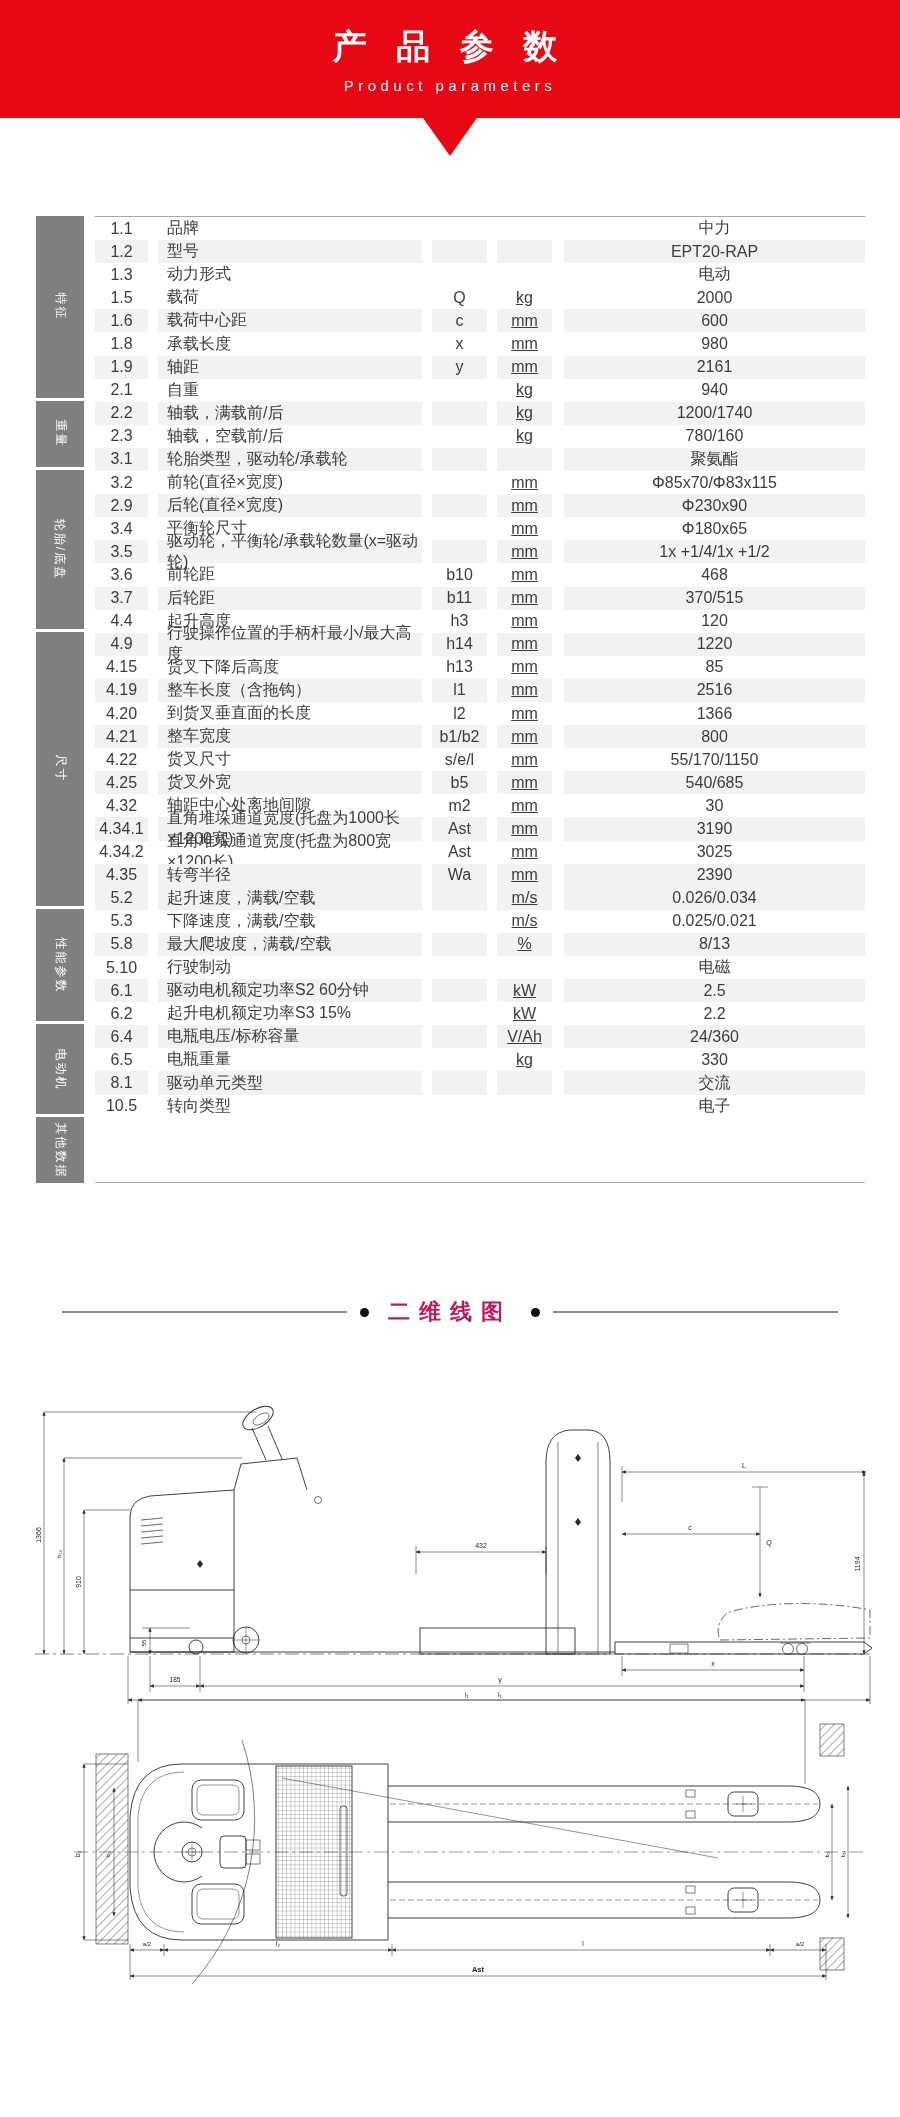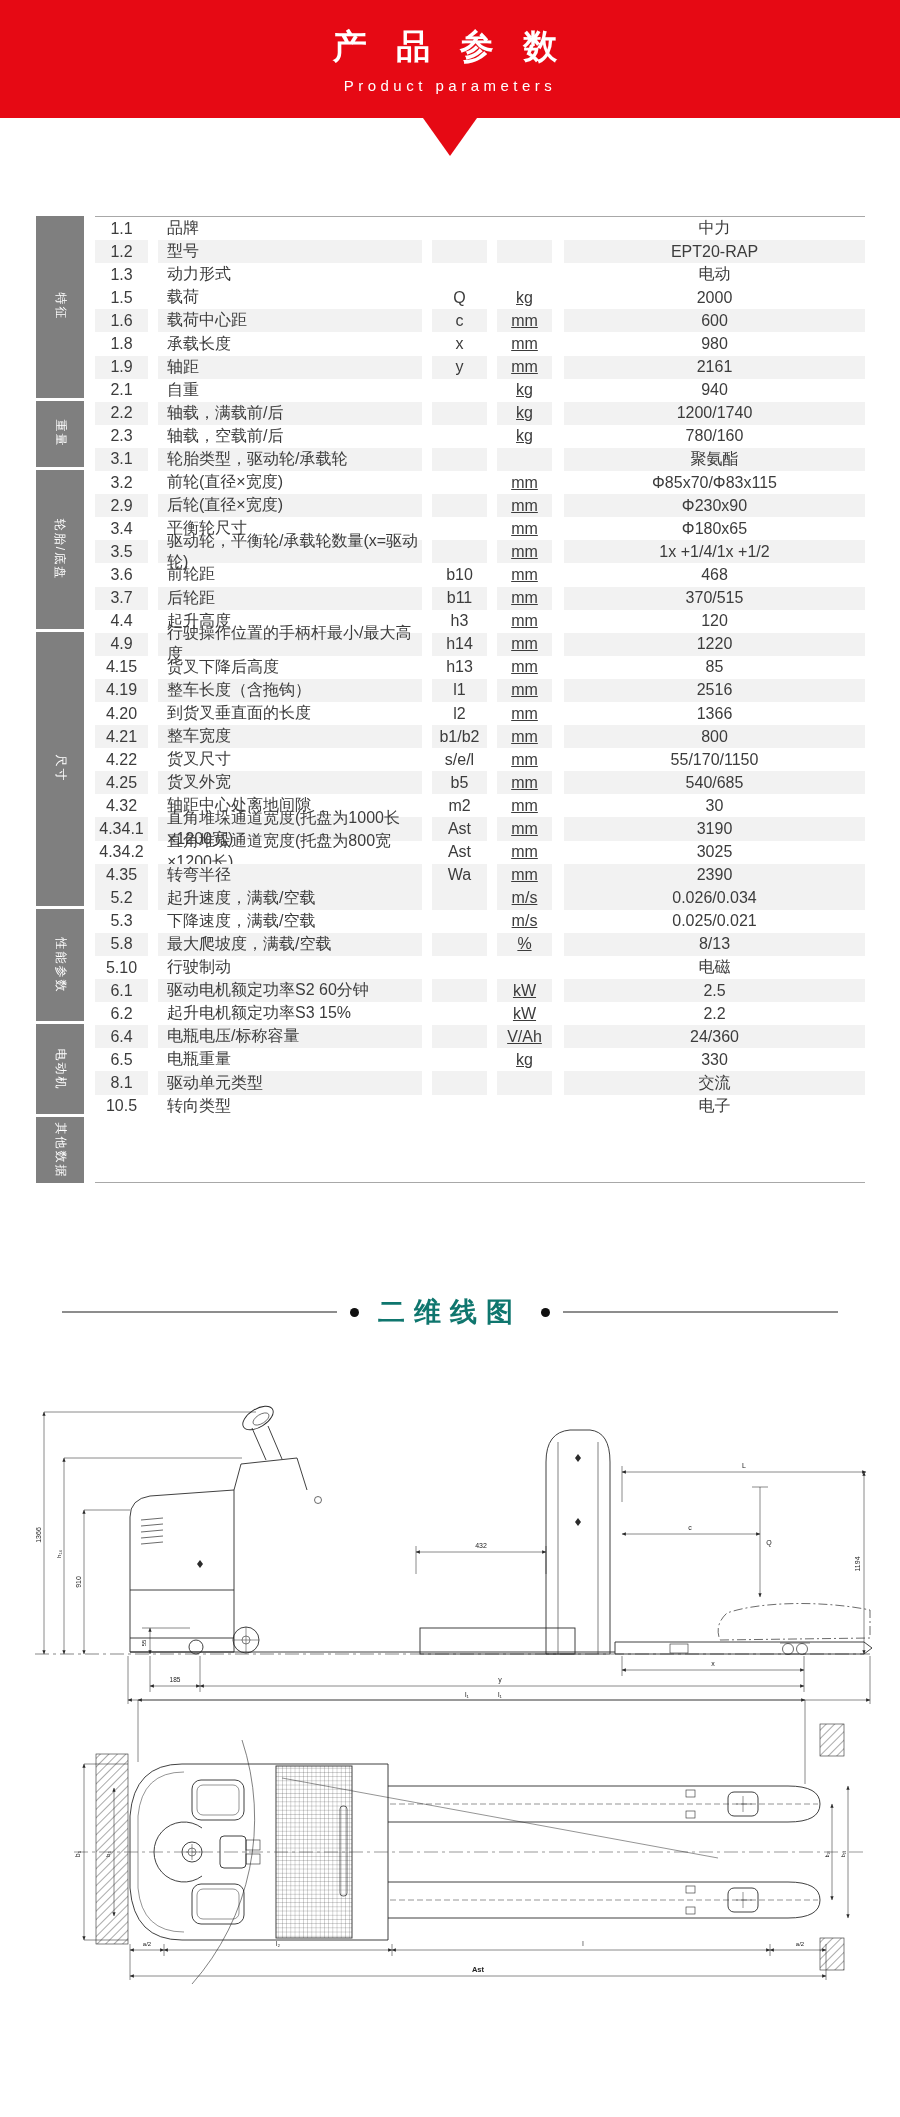--- a/index.html
+++ b/index.html
@@ -26,21 +26,21 @@
   .c-name{width:264px;margin-right:10px;justify-content:flex-start;padding-left:9px;}
   .c-sym{width:55px;margin-right:10px;}
   .c-unit{width:55px;margin-right:12px;text-decoration:underline;}
   .c-val{flex:1;}
   .row.alt .cell{background:#f2f2f2;}
 
   
   .sec-title{position:absolute;left:0;top:1291px;width:900px;height:42px;display:flex;align-items:center;box-sizing:border-box;padding:0 62px;}
   .sec-title .line{flex:1;height:2px;background:#8d8d8d;}
   .sec-title .dot{width:9px;height:9px;border-radius:50%;background:#101010;margin:0 13px;flex:none;}
-  .sec-title .txt{font-size:27px;font-weight:bold;color:#0f766e;letter-spacing:9px;margin:0 6px;white-space:nowrap;}
+  .sec-title .txt{font-size:22px;font-weight:bold;color:#be185d;letter-spacing:9px;margin:0 6px;white-space:nowrap;}
 
   .drawing{position:absolute;left:30px;}
   #side-view{top:1402px;}
   #top-view{top:1688px;}
   svg text{font-family:"Liberation Sans","DejaVu Sans",sans-serif;fill:#222;}
 </style>
 </head>
 <body>
 
 <div class="page">

